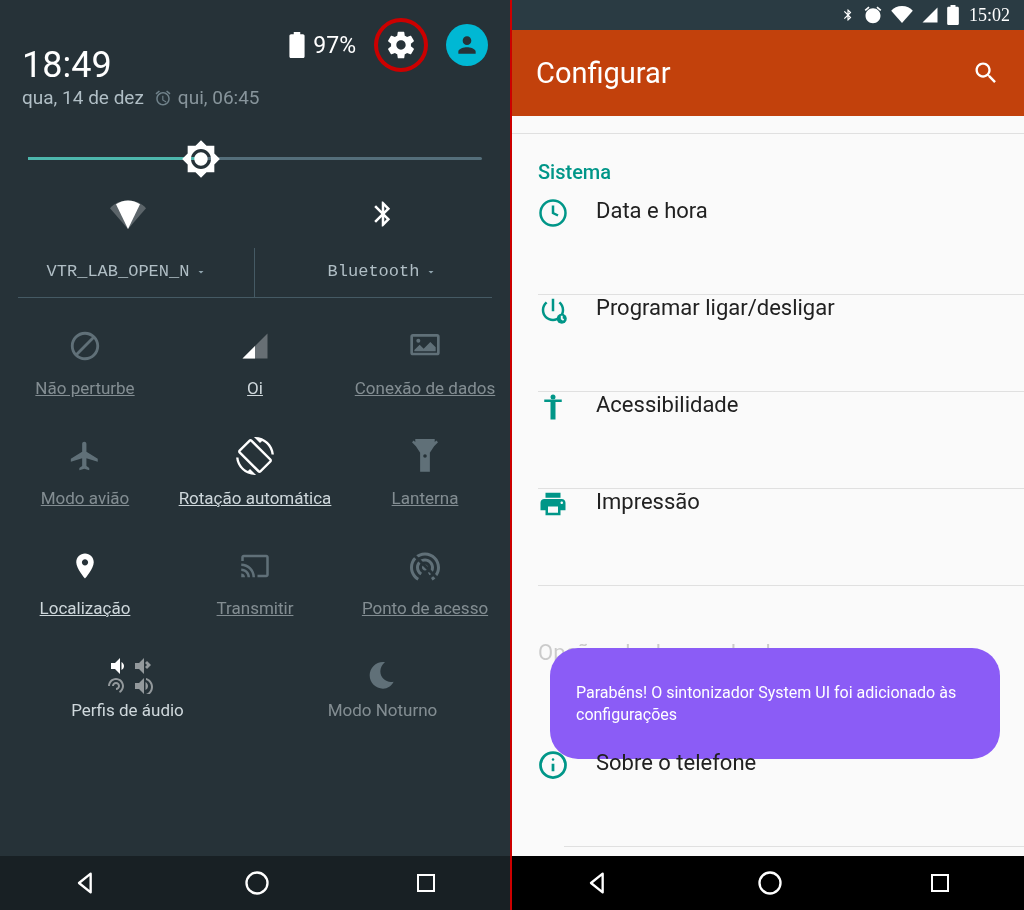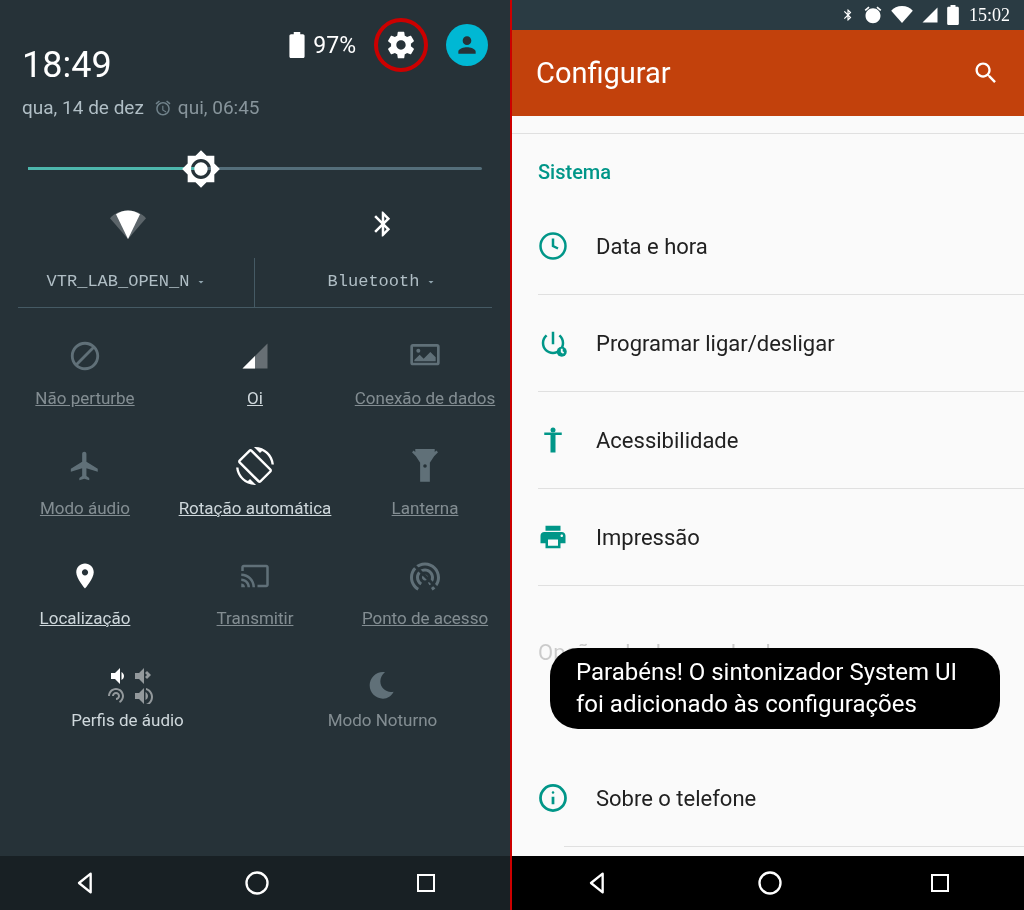--- a/index.html
+++ b/index.html
@@ -8,21 +8,21 @@
   .phone.left { background: #263238; border-right: 2px solid #c00; }
   .phone.right { background: #fafafa; }
 
   
   .qs-header { padding: 18px 22px 8px 22px; color: #fff; position: relative; }
   .qs-top-row { display: flex; align-items: center; justify-content: flex-end; gap: 18px; margin-bottom: 2px; }
   .battery-box { display: flex; align-items: center; gap: 8px; color: #fff; font-size: 23px; }
   .gear-circle { position: relative; width: 54px; height: 54px; display: flex; align-items: center; justify-content: center; border: 4px solid #c00; border-radius: 50%; }
   .avatar { width: 42px; height: 42px; border-radius: 50%; background: #00b8d4; display: flex; align-items: center; justify-content: center; }
   .clock { font-size: 36px; font-weight: 400; color: #fff; margin-top: -30px; }
-  .date-row { color: #b0bec5; font-size: 19px; display: flex; align-items: center; gap: 10px; margin-top: 10px; }
+  .date-row { color: #b0bec5; font-size: 19px; display: flex; align-items: center; gap: 10px; margin-top: 0; }
   .alarm-sep { opacity: .7; display: flex; align-items: center; gap: 6px; }
 
   .brightness { padding: 40px 28px 10px 28px; }
   .slider { position: relative; height: 3px; background: #546e7a; border-radius: 2px; }
   .slider-fill { position: absolute; left: 0; top: 0; height: 100%; width: 38%; background: #4db6ac; }
   .slider-thumb { position: absolute; left: 38%; top: 50%; transform: translate(-50%,-50%); width: 40px; height: 40px; }
 
   .tiles { padding: 10px 0 0 0; }
   .tile-row { display: flex; }
   .tile-row.top .tile { width: 50%; }
@@ -41,27 +41,27 @@
   .navbar { position: absolute; bottom: 0; left: 0; right: 0; height: 54px; background: rgba(0,0,0,.35); display: flex; align-items: center; justify-content: space-around; }
   .navbar.dark { background: #000; }
   .nav-btn { color: #fff; }
 
   
   .statusbar { height: 30px; background: #2a3b43; color: #fff; display: flex; align-items: center; justify-content: flex-end; padding: 0 14px; gap: 10px; font-size: 18px; font-family: Liberation Serif, serif; }
   .statusbar .icons { display: flex; align-items: center; gap: 8px; }
   .appbar { height: 86px; background: #c2410c; color: #fff; display: flex; align-items: center; justify-content: space-between; padding: 0 24px; }
   .appbar-title { font-size: 29px; font-weight: 400; }
   .section-header { color: #009688; font-size: 20px; font-weight: 500; padding: 26px 26px 14px 26px; }
-  .setting-item { display: flex; align-items: center; height: 96px; padding: 0 26px; }
+  .setting-item { display: flex; align-items: flex-start; height: 96px; padding: 0 26px; }
   .setting-item .icn { width: 58px; display: flex; align-items: center; color: #009688; }
   .setting-item .label { font-size: 22px; color: #212121; }
   .sep { height: 1px; background: #e0e0e0; margin-left: 26px; }
   .white-strip { height: 18px; background: #fafafa; border-bottom: 1px solid #e0e0e0; }
 
-  .toast { position: absolute; left: 38px; right: 24px; top: 648px; background: #000000; color: #fff; border-radius: 28px; padding: 8px 26px; font-size: 24px; line-height: 1.35; }
+  .toast { position: absolute; left: 38px; right: 24px; top: 648px; background: #8b5cf6; color: #fff; border-radius: 28px; padding: 34px 26px; font-size: 16px; line-height: 1.35; }
   .hidden-row { position: absolute; left: 26px; top: 640px; color: #9e9e9e; font-size: 22px; opacity: .5; }
 
   svg { display: block; }
 </style>
 </head>
 <body>
 
 <div class="phone left">
   <div class="qs-header">
     <div class="qs-top-row">
@@ -170,21 +170,21 @@
         <span>Conexão de dados</span>
       </div>
 
       <div class="tile dim">
         <div class="icon">
             <svg width="34" height="34" viewBox="0 0 24 24" fill="#90a4ae">
               <path d="M10.18 9"></path>
               <path d="M21 16v-2l-8-5V3.5c0-.83-.67-1.5-1.5-1.5S10 2.67 10 3.5V9l-8 5v2l8-2.5V19l-2 1.5V22l3.5-1 3.5 1v-1.5L13 19v-5.5l8 2.5z"></path>
             </svg>
           </div>
-        <span>Modo áudio</span>
+        <span>Modo avião</span>
       </div>
       <div class="tile">
         <div class="icon">
             <svg width="38" height="38" viewBox="0 0 24 24" fill="#fff">
               <path d="M16.48 2.52c3.27 1.55 5.61 4.72 5.97 8.48h1.5C23.44 4.84 18.29 0 12 0l-.66.03 3.81 3.81 1.33-1.32zm-6.25-.77c-.59-.59-1.54-.59-2.12 0L1.75 8.11c-.59.59-.59 1.54 0 2.12l12.02 12.02c.59.59 1.54.59 2.12 0l6.36-6.36c.59-.59.59-1.54 0-2.12L10.23 1.75zm4.68 19.44L2.81 9.17l6.36-6.36 12.1 12.1-6.36 6.28zM7.52 21.48C4.25 19.94 1.91 16.76 1.55 13H.05C.56 19.16 5.71 24 12 24l.66-.03-3.81-3.81-1.33 1.32z"></path>
             </svg>
           </div>
         <span>Rotação automática</span>
       </div>
       <div class="tile dim">

